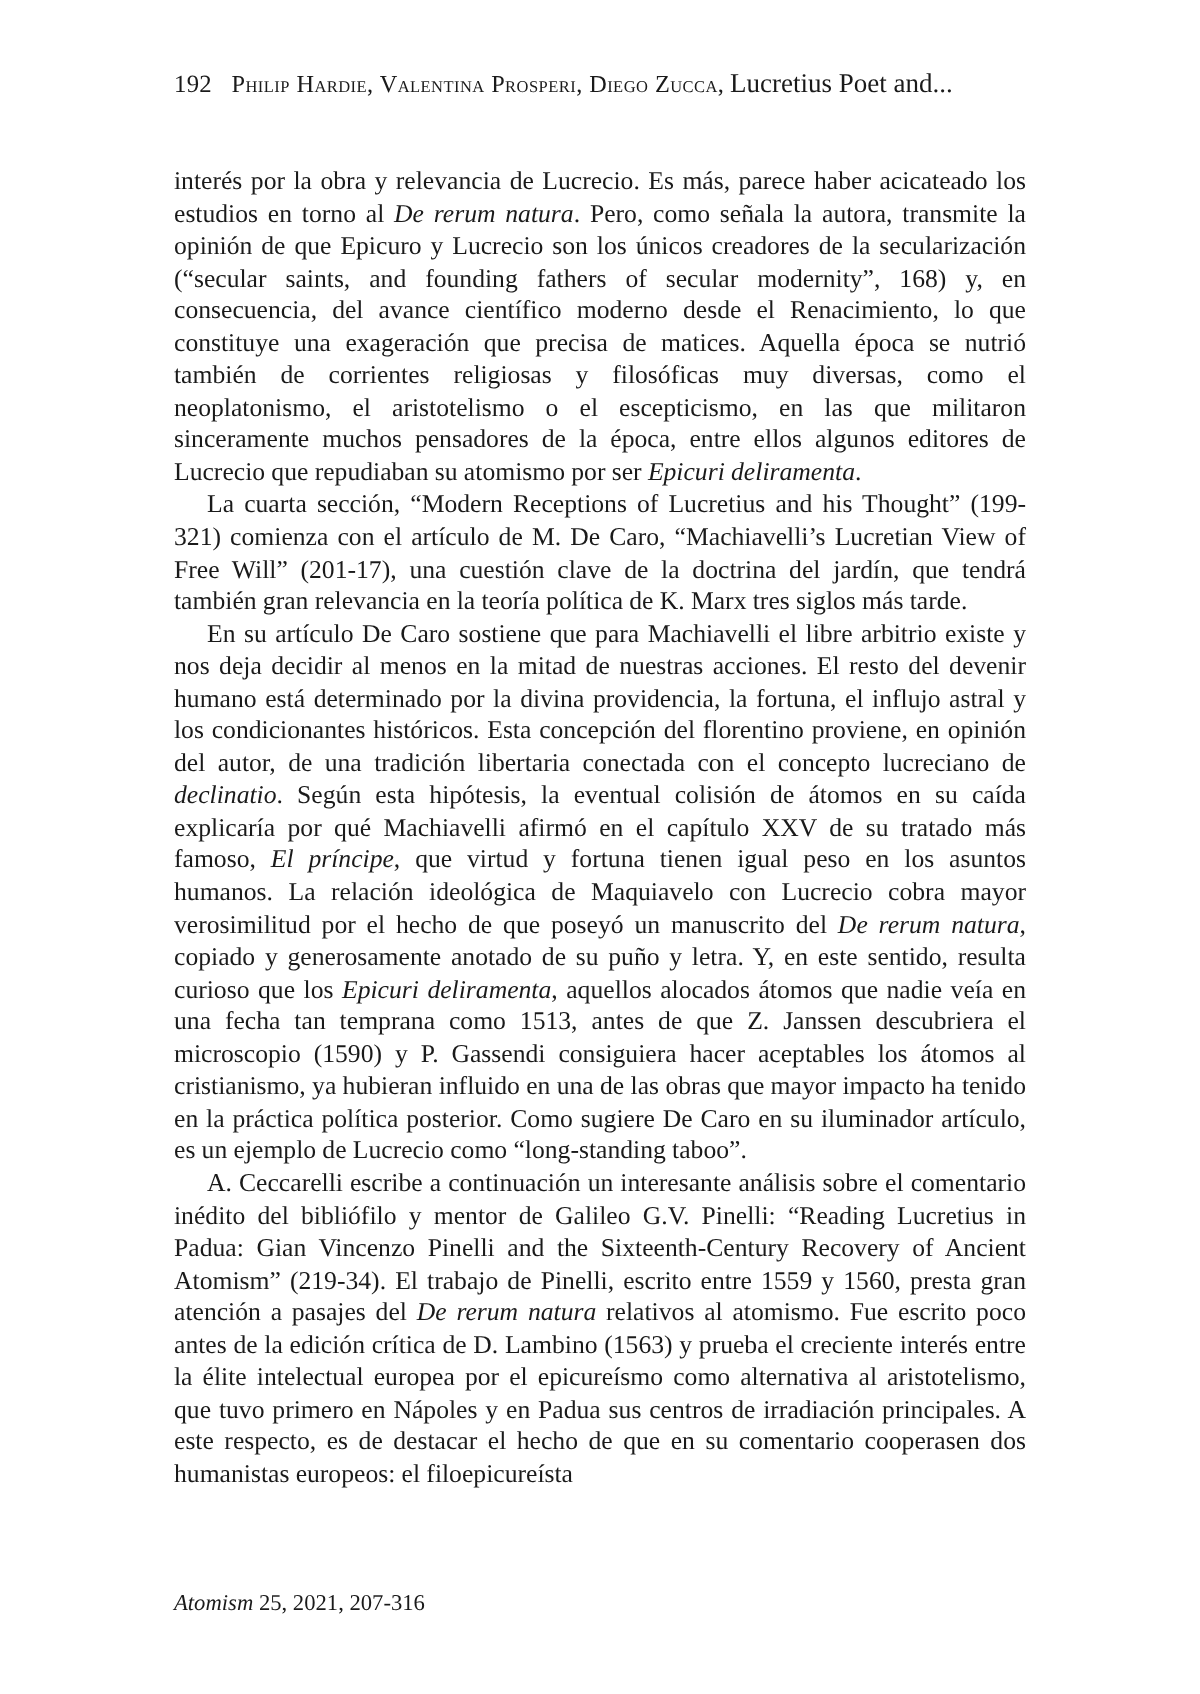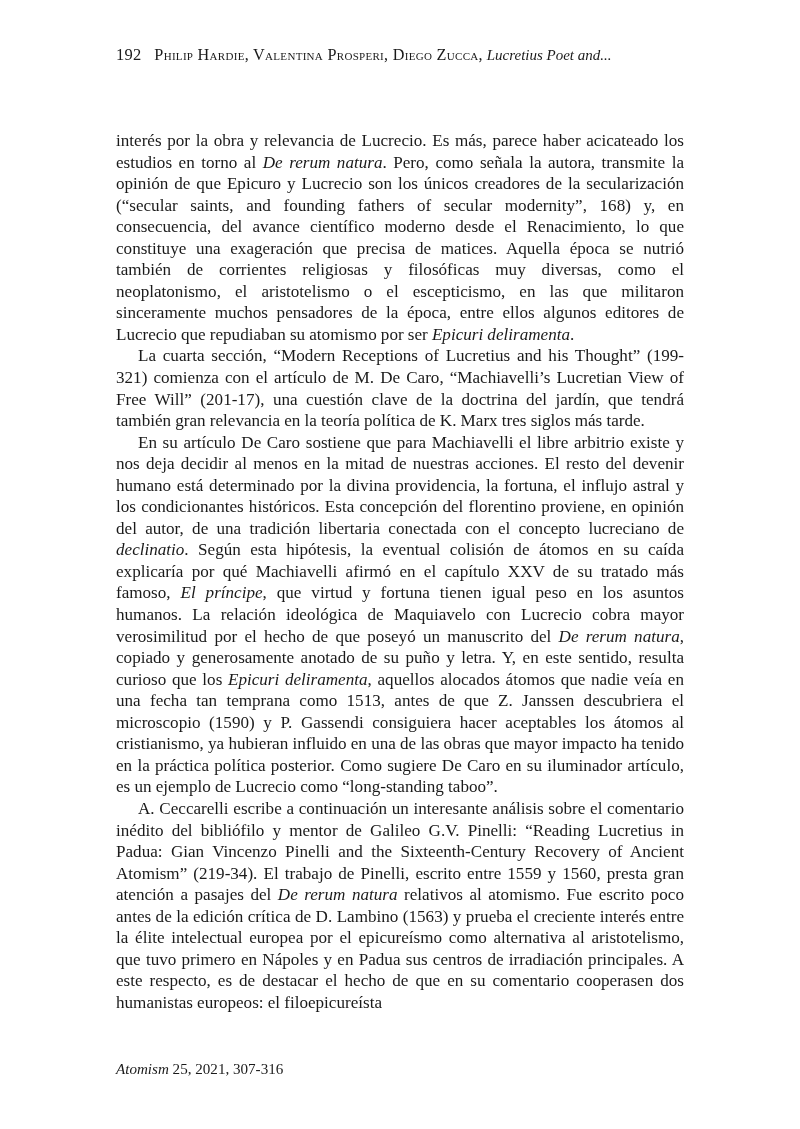--- a/index.html
+++ b/index.html
@@ -36,31 +36,29 @@
     font-size: 16.5px;
     letter-spacing: 0.2px;
   }
   .rh-authors {
     font-variant: small-caps;
     font-size: 16.2px;
     letter-spacing: 0.3px;
     margin-left: 13px;
   }
   .rh-title {
-    font-style: italic;
-    font-size: 15px;
+    font-size: 18px;
   }
 
   
   .text-block {
     position: absolute;
     left: 116px;
     top: 110px;
     width: 568px;
-    margin-top: 20px;
   }
   .para {
     margin: 0;
     font-size: 17.1px;
     line-height: 21.55px;
     text-align: justify;
     text-justify: inter-word;
     text-indent: 22px;
     hyphens: none;
     -webkit-hyphens: none;
@@ -104,16 +102,16 @@
   </div>
 
   <div class="text-block">
       <p class="para first"><span>interés por la obra y relevancia de Lucrecio. Es más, parece haber acicateado los estudios en torno al </span><i>De rerum natura</i><span>. Pero, como señala la autora, transmite la opinión de que Epicuro y Lucrecio son los únicos creadores de la secularización (“secular saints, and founding fathers of secular modernity”, 168) y, en consecuencia, del avance científico moderno desde el Renacimiento, lo que constituye una exageración que precisa de matices. Aquella época se nutrió también de corrientes religiosas y filosóficas muy diversas, como el neoplatonismo, el aristotelismo o el escepticismo, en las que militaron sinceramente muchos pensadores de la época, entre ellos algunos editores de Lucrecio que repudiaban su atomismo por ser </span><i>Epicuri deliramenta</i><span>.</span></p>
       <p class="para"><span>La cuarta sección, “Modern Receptions of Lucretius and his Thought” (199-321) comienza con el artículo de M. De Caro, “Machiavelli’s Lucretian View of Free Will” (201-17), una cuestión clave de la doctrina del jardín, que tendrá también gran relevancia en la teoría política de K. Marx tres siglos más tarde.</span></p>
       <p class="para"><span>En su artículo De Caro sostiene que para Machiavelli el libre arbitrio existe y nos deja decidir al menos en la mitad de nuestras acciones. El resto del devenir humano está determinado por la divina providencia, la fortuna, el influjo astral y los condicionantes históricos. Esta concepción del florentino proviene, en opinión del autor, de una tradición libertaria conectada con el concepto lucreciano de </span><i>declinatio</i><span>. Según esta hipótesis, la eventual colisión de átomos en su caída explicaría por qué Machiavelli afirmó en el capítulo XXV de su tratado más famoso, </span><i>El príncipe</i><span>, que virtud y fortuna tienen igual peso en los asuntos humanos. La relación ideológica de Maquiavelo con Lucrecio cobra mayor verosimilitud por el hecho de que poseyó un manuscrito del </span><i>De rerum natura</i><span>, copiado y generosamente anotado de su puño y letra. Y, en este sentido, resulta curioso que los </span><i>Epicuri deliramenta</i><span>, aquellos alocados átomos que nadie veía en una fecha tan temprana como 1513, antes de que Z. Janssen descubriera el microscopio (1590) y P. Gassendi consiguiera hacer aceptables los átomos al cristianismo, ya hubieran influido en una de las obras que mayor impacto ha tenido en la práctica política posterior. Como sugiere De Caro en su iluminador artículo, es un ejemplo de Lucrecio como “long-standing taboo”.</span></p>
       <p class="para"><span>A. Ceccarelli escribe a continuación un interesante análisis sobre el comentario inédito del bibliófilo y mentor de Galileo G.V. Pinelli: “Reading Lucretius in Padua: Gian Vincenzo Pinelli and the Sixteenth-Century Recovery of Ancient Atomism” (219-34). El trabajo de Pinelli, escrito entre 1559 y 1560, presta gran atención a pasajes del </span><i>De rerum natura</i><span> relativos al atomismo. Fue escrito poco antes de la edición crítica de D. Lambino (1563) y prueba el creciente interés entre la élite intelectual europea por el epicureísmo como alternativa al aristotelismo, que tuvo primero en Nápoles y en Padua sus centros de irradiación principales. A este respecto, es de destacar el hecho de que en su comentario cooperasen dos humanistas europeos: el filoepicureísta</span></p>
     </div>
 
   <div class="footer">
-    <div class="footer-left"><span class="journal">Atomism</span><span> 25, 2021, 307-316</span></div>
+    <div class="footer-left"><span class="journal">Atomism</span><span> 25, 2021, 207-316</span></div>
   </div>
 
 </div>
 
 </body></html>

